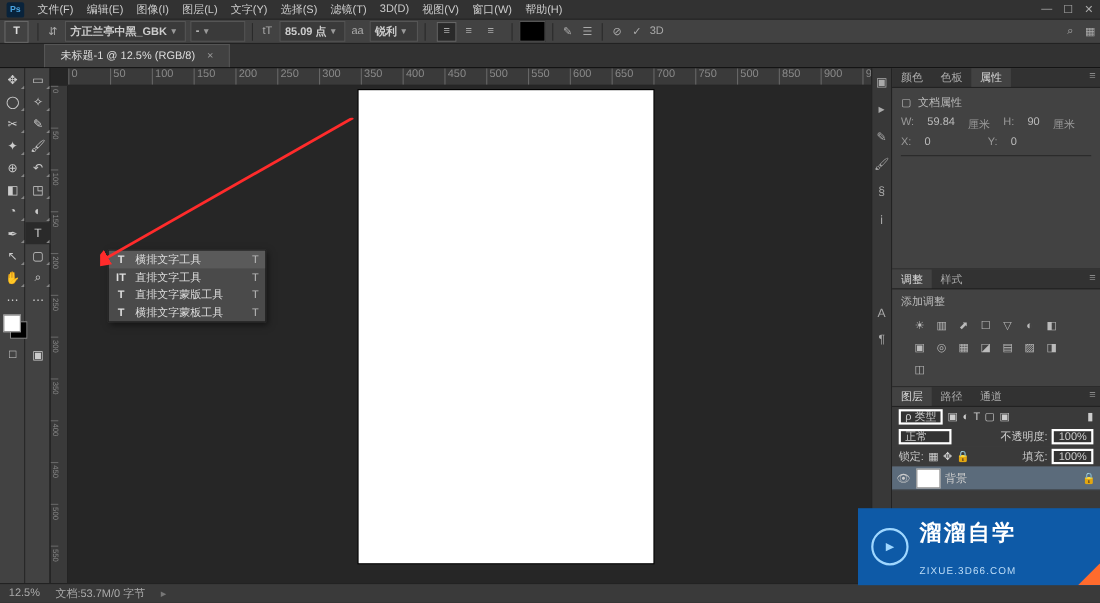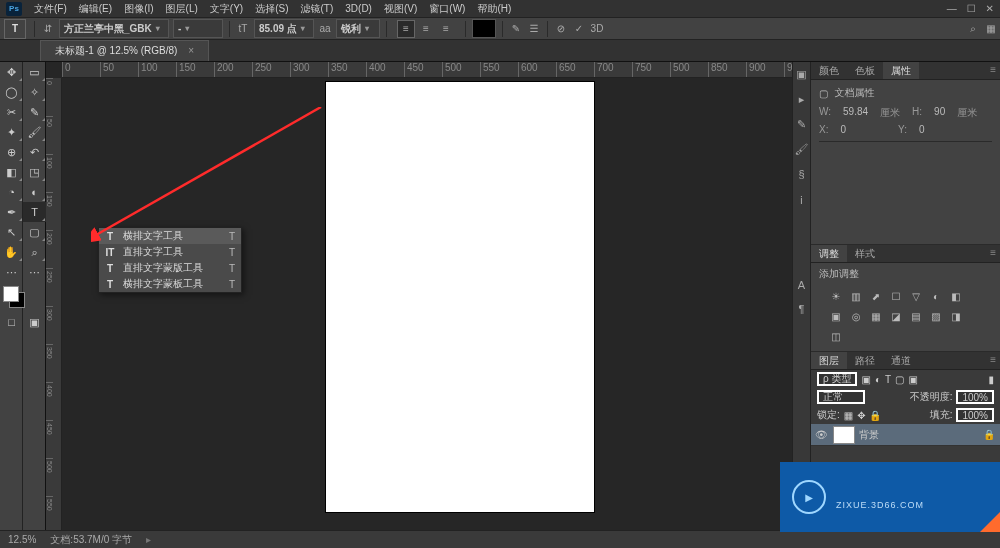--- a/index.html
+++ b/index.html
@@ -378,16 +378,17 @@
 
 <div class="status-bar">
   <span>12.5%</span>
   <span>文档:53.7M/0 字节</span>
   <span class="arrow">▸</span>
 </div>
 
 <div class="watermark">
   <div class="wm-icon"></div>
   <div class="wm-text">
+    <div class="big">溜溜自学</div>
     <div class="small">ZIXUE.3D66.COM</div>
   </div>
   <div class="wm-corner"></div>
 </div>
 
 </body></html>

